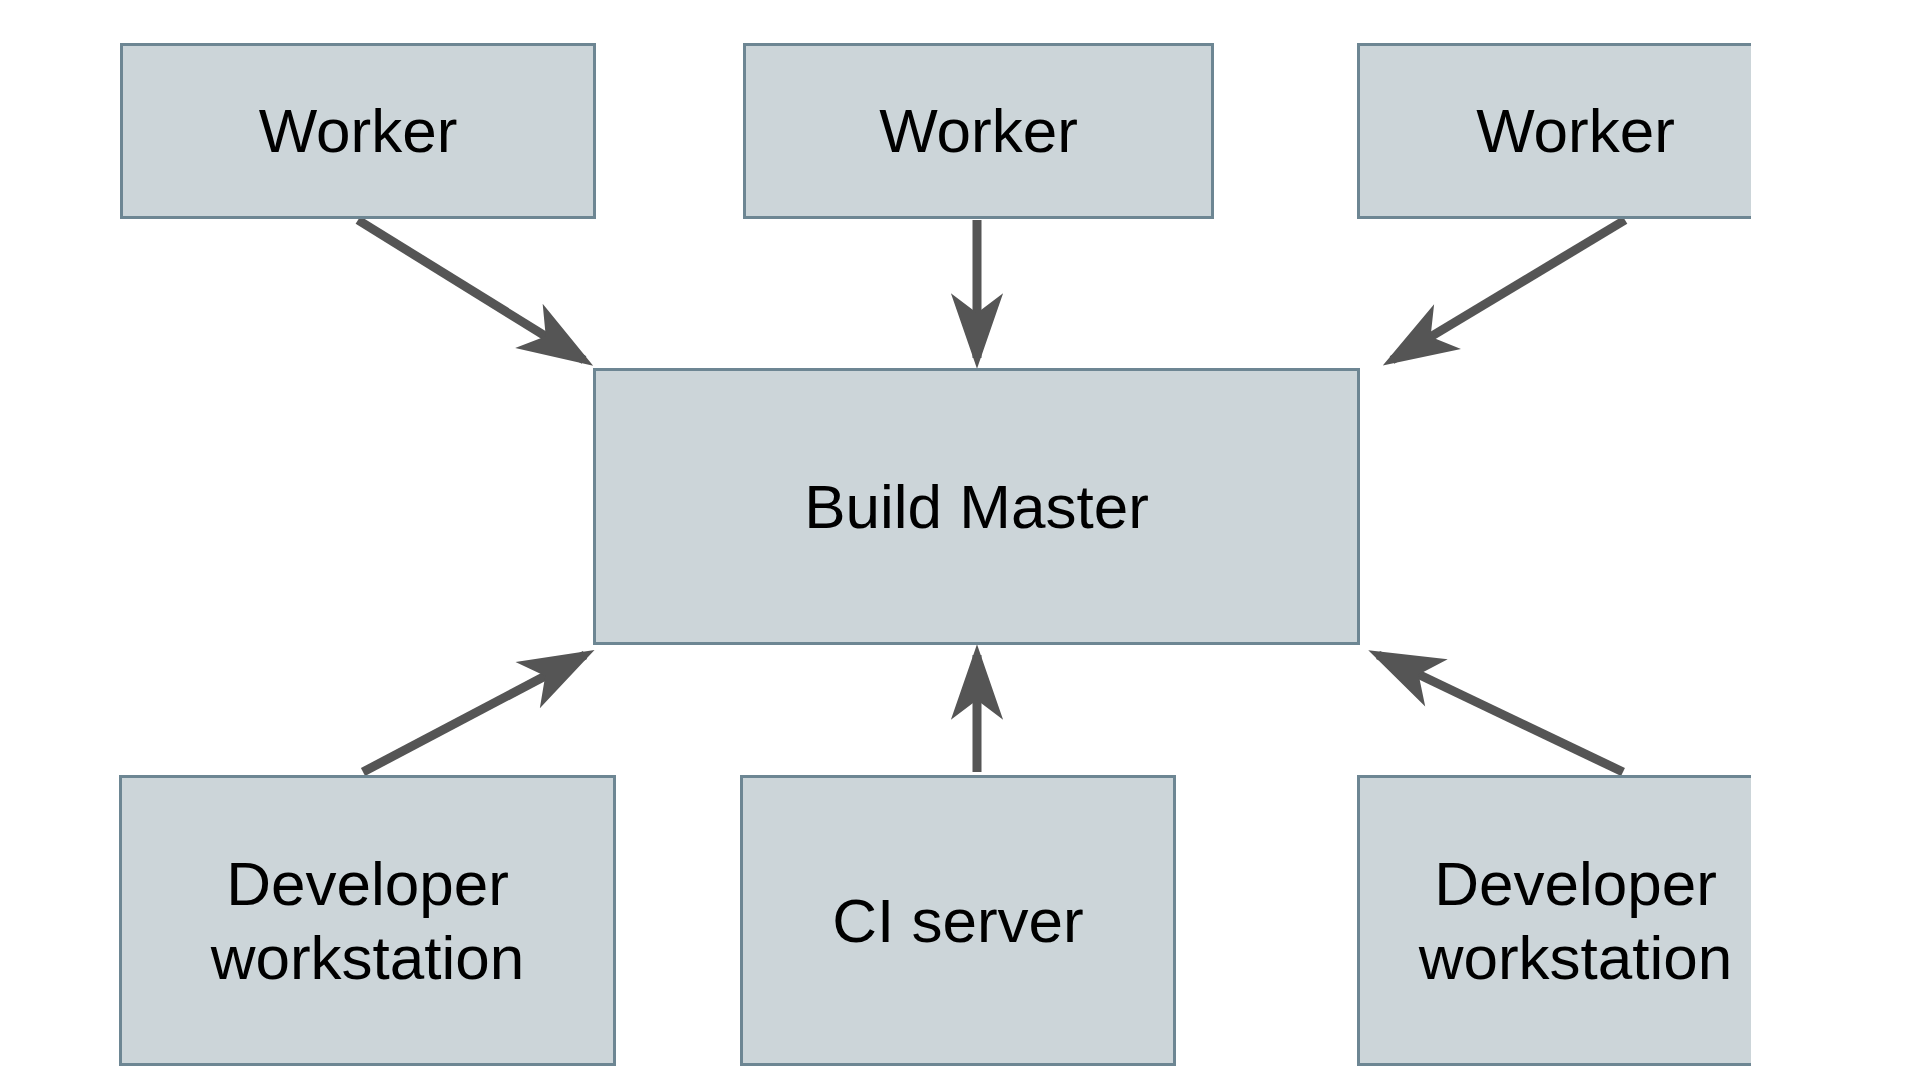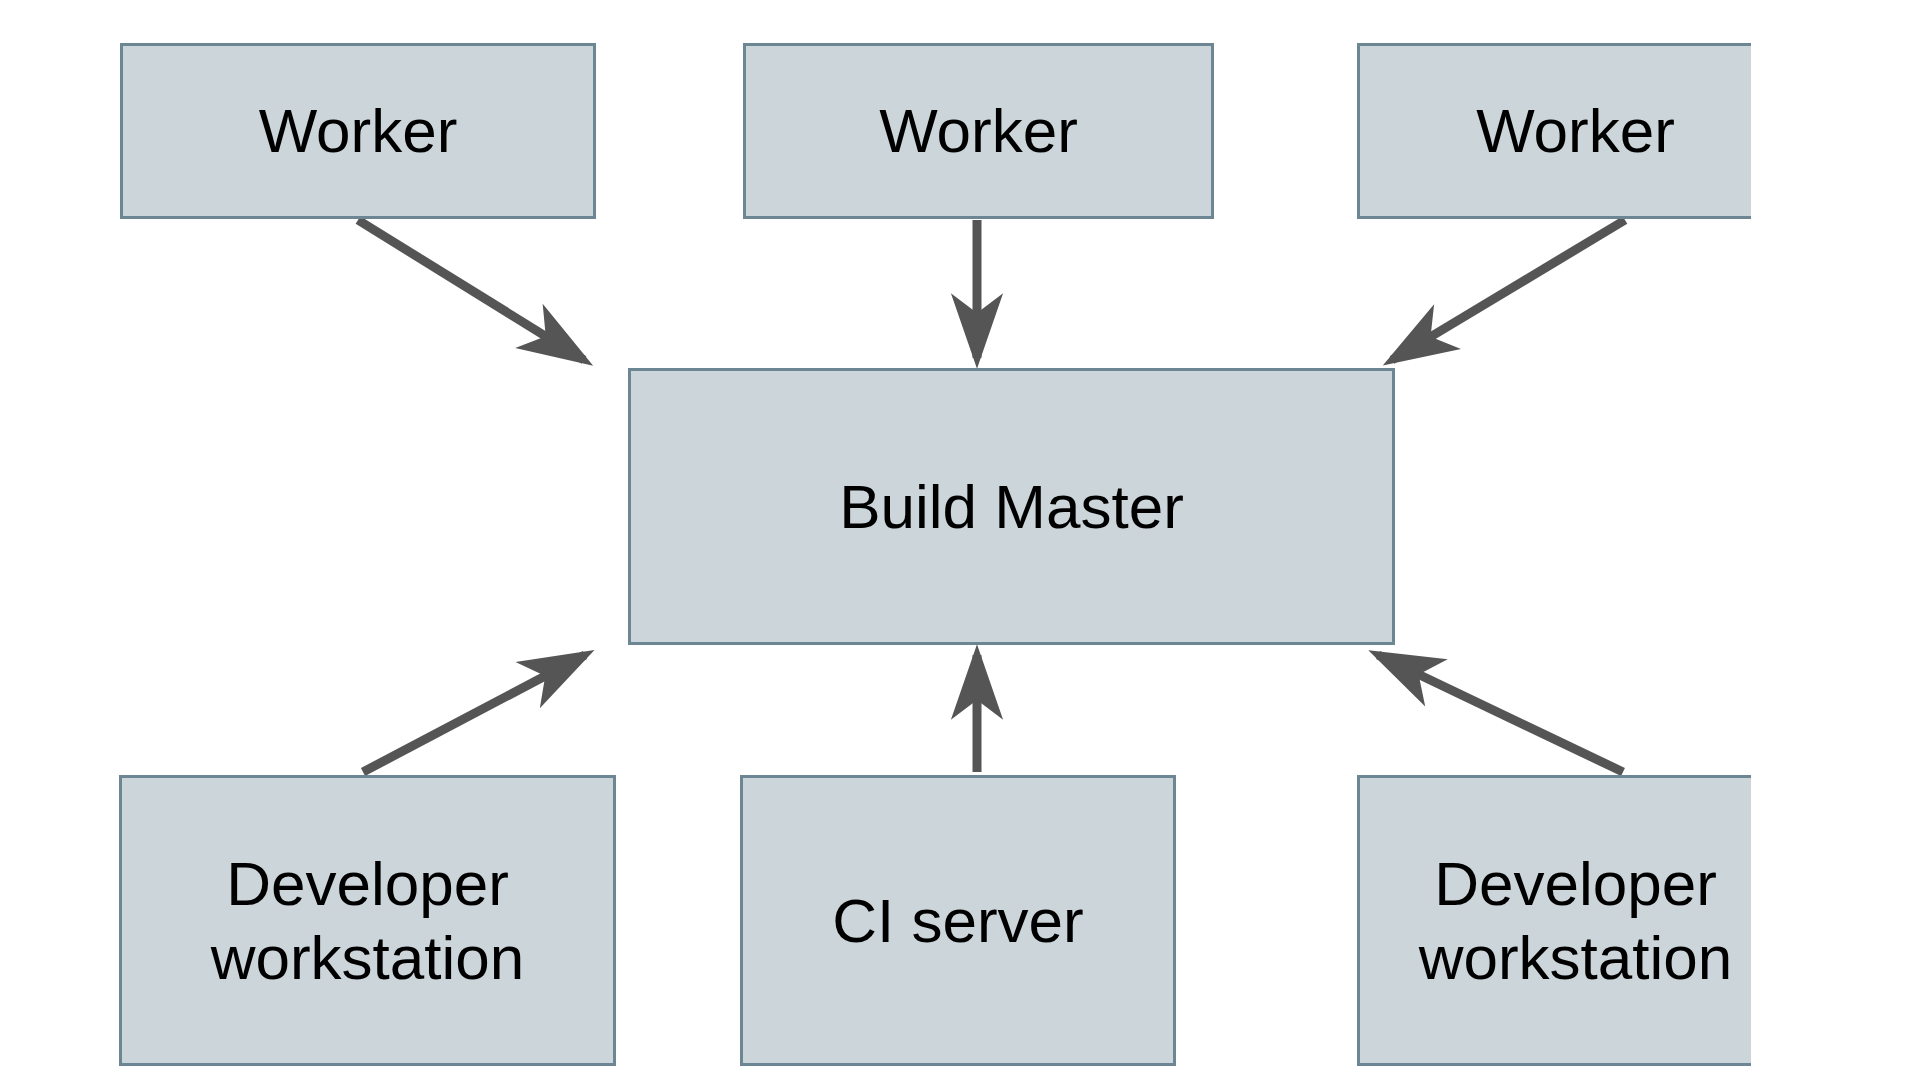--- a/index.html
+++ b/index.html
@@ -41,21 +41,21 @@
   }
   .node-label {
     display: block;
     padding: 0 10px;
   }
   
   #node-worker-1 { left: 120px;  top: 43px;  width: 476px; height: 176px; font-size: 62px; }
   #node-worker-2 { left: 743px;  top: 43px;  width: 471px; height: 176px; font-size: 62px; }
   #node-worker-3 { left: 1357px; top: 43px;  width: 437px; height: 176px; font-size: 62px; }
   
-  #node-build-master { left: 628px; top: 368px; width: 767px; height: 277px; font-size: 62px; }
+  #node-build-master { left: 593px; top: 368px; width: 767px; height: 277px; font-size: 62px; }
   
   #node-dev-workstation-left  { left: 119px;  top: 775px; width: 497px; height: 291px; font-size: 62px; }
   #node-ci-server             { left: 740px;  top: 775px; width: 436px; height: 291px; font-size: 62px; justify-content: center; }
   #node-dev-workstation-right { left: 1357px; top: 775px; width: 437px; height: 291px; font-size: 62px; }
 </style>
 </head>
 <body>
 
 <div id="canvas">
 

